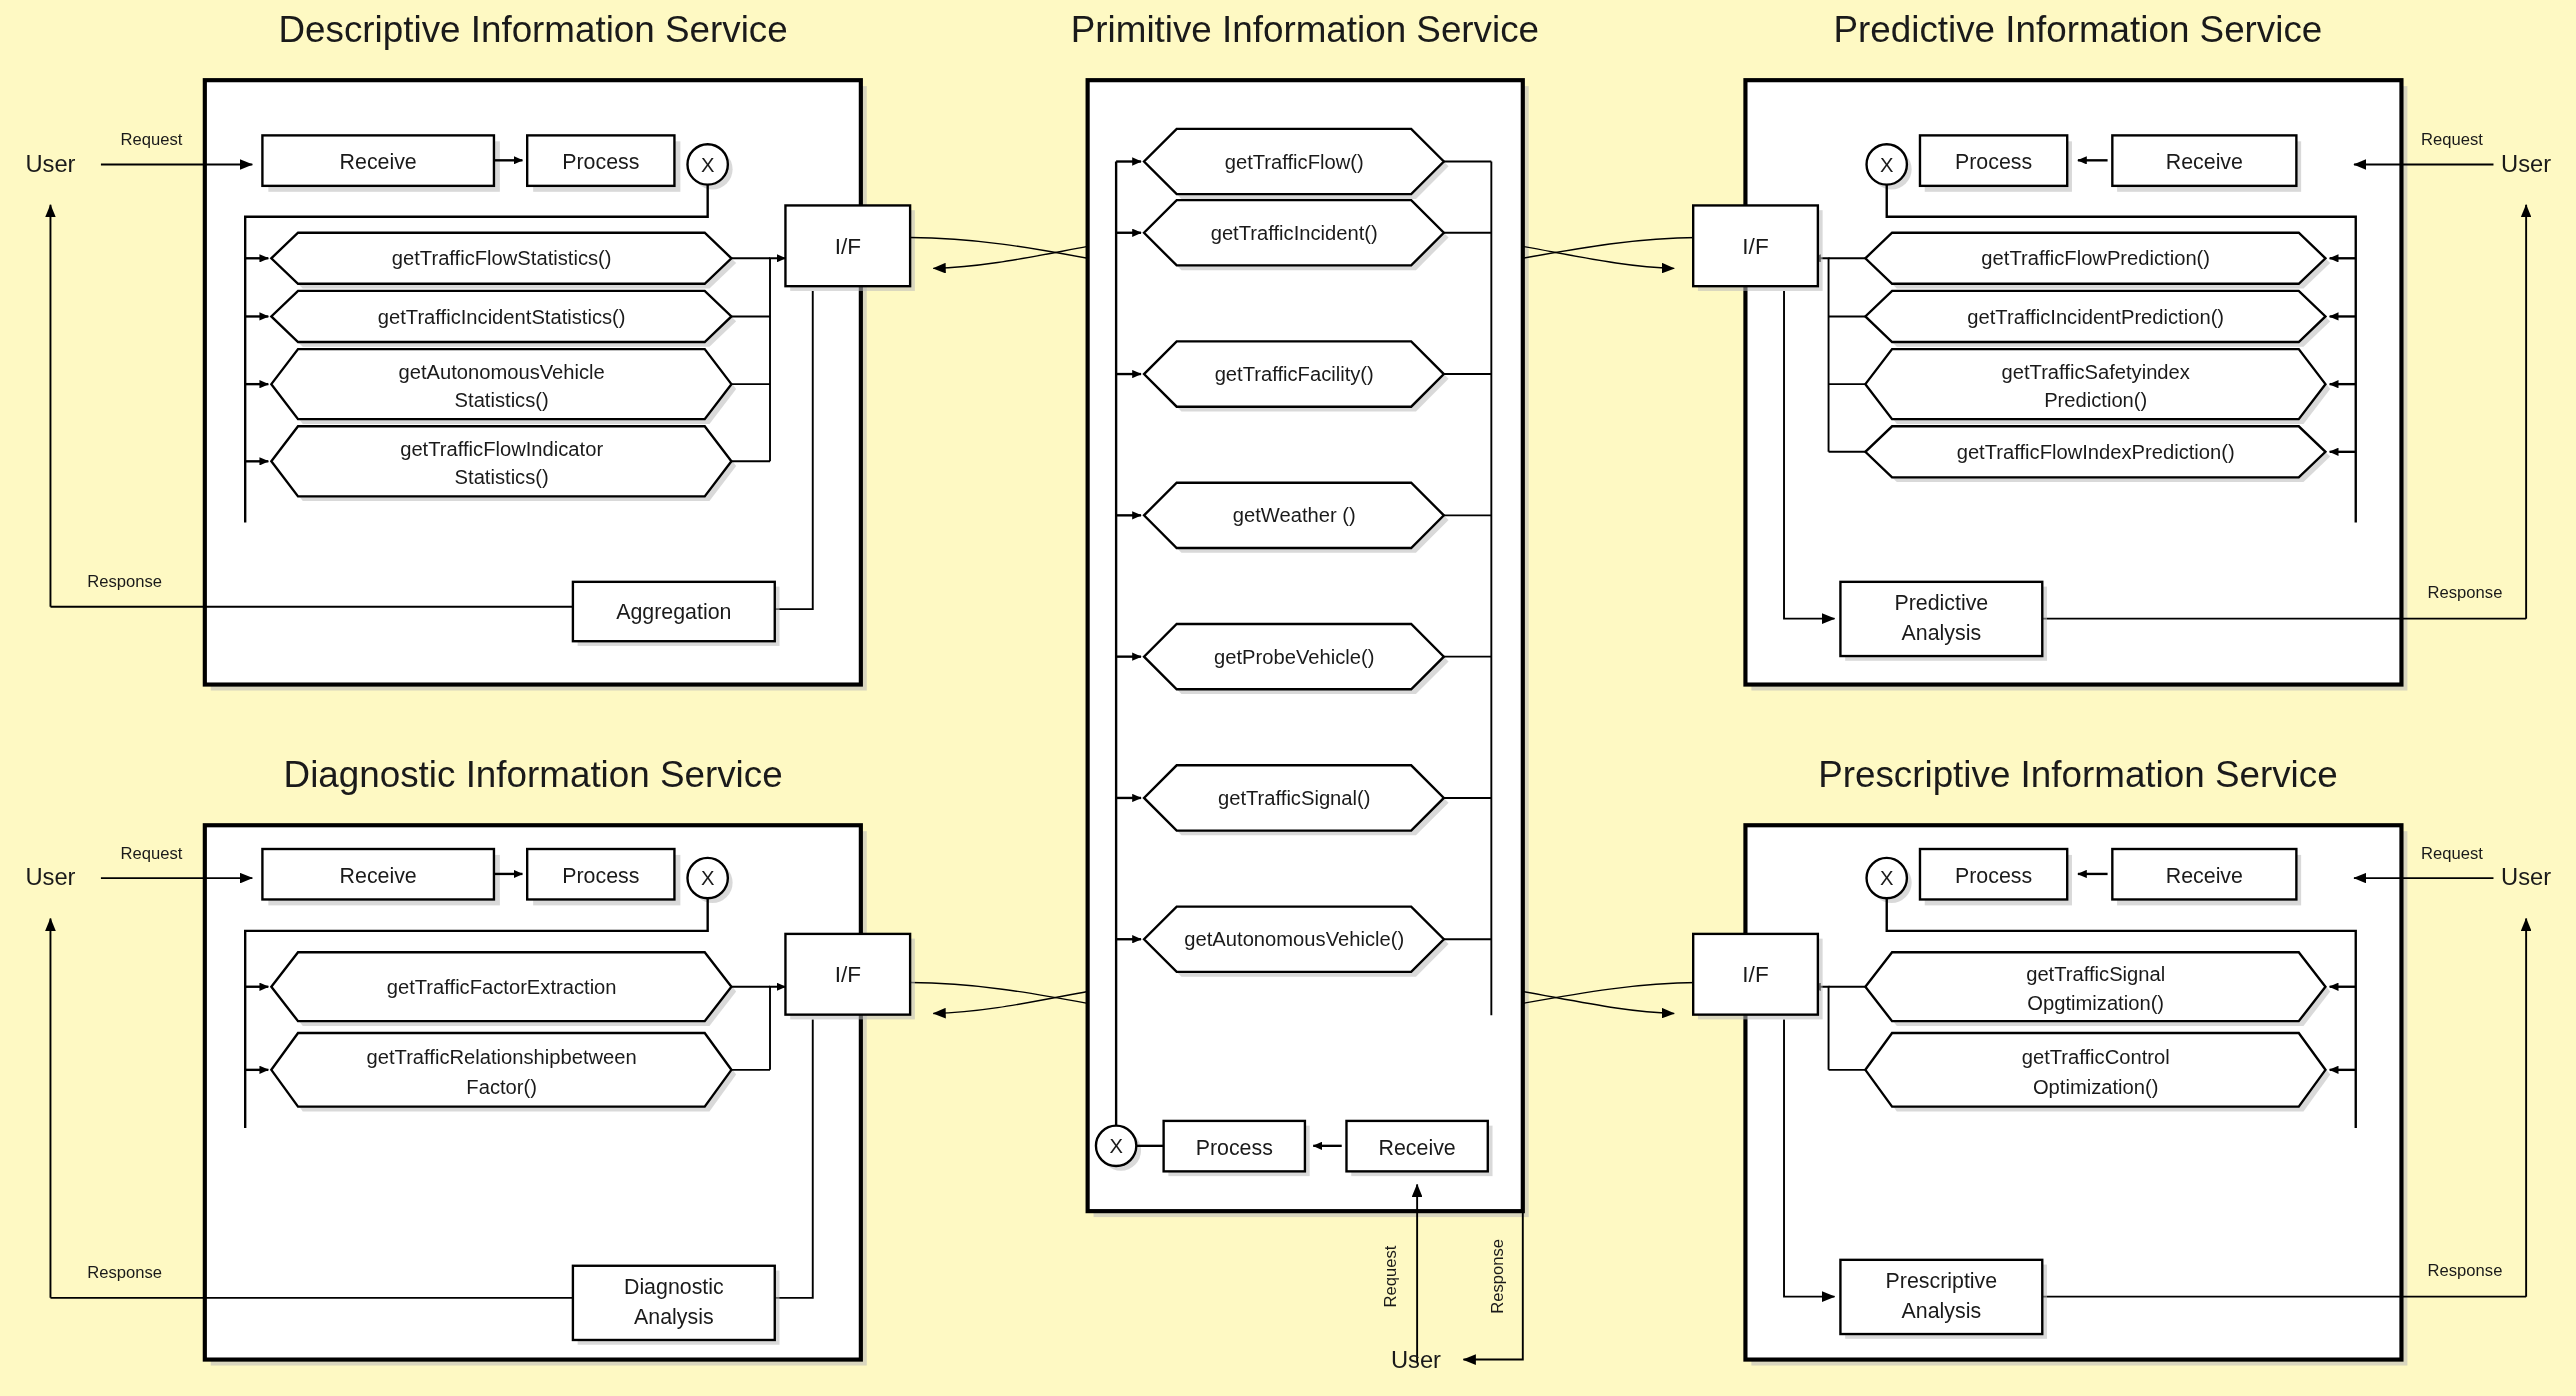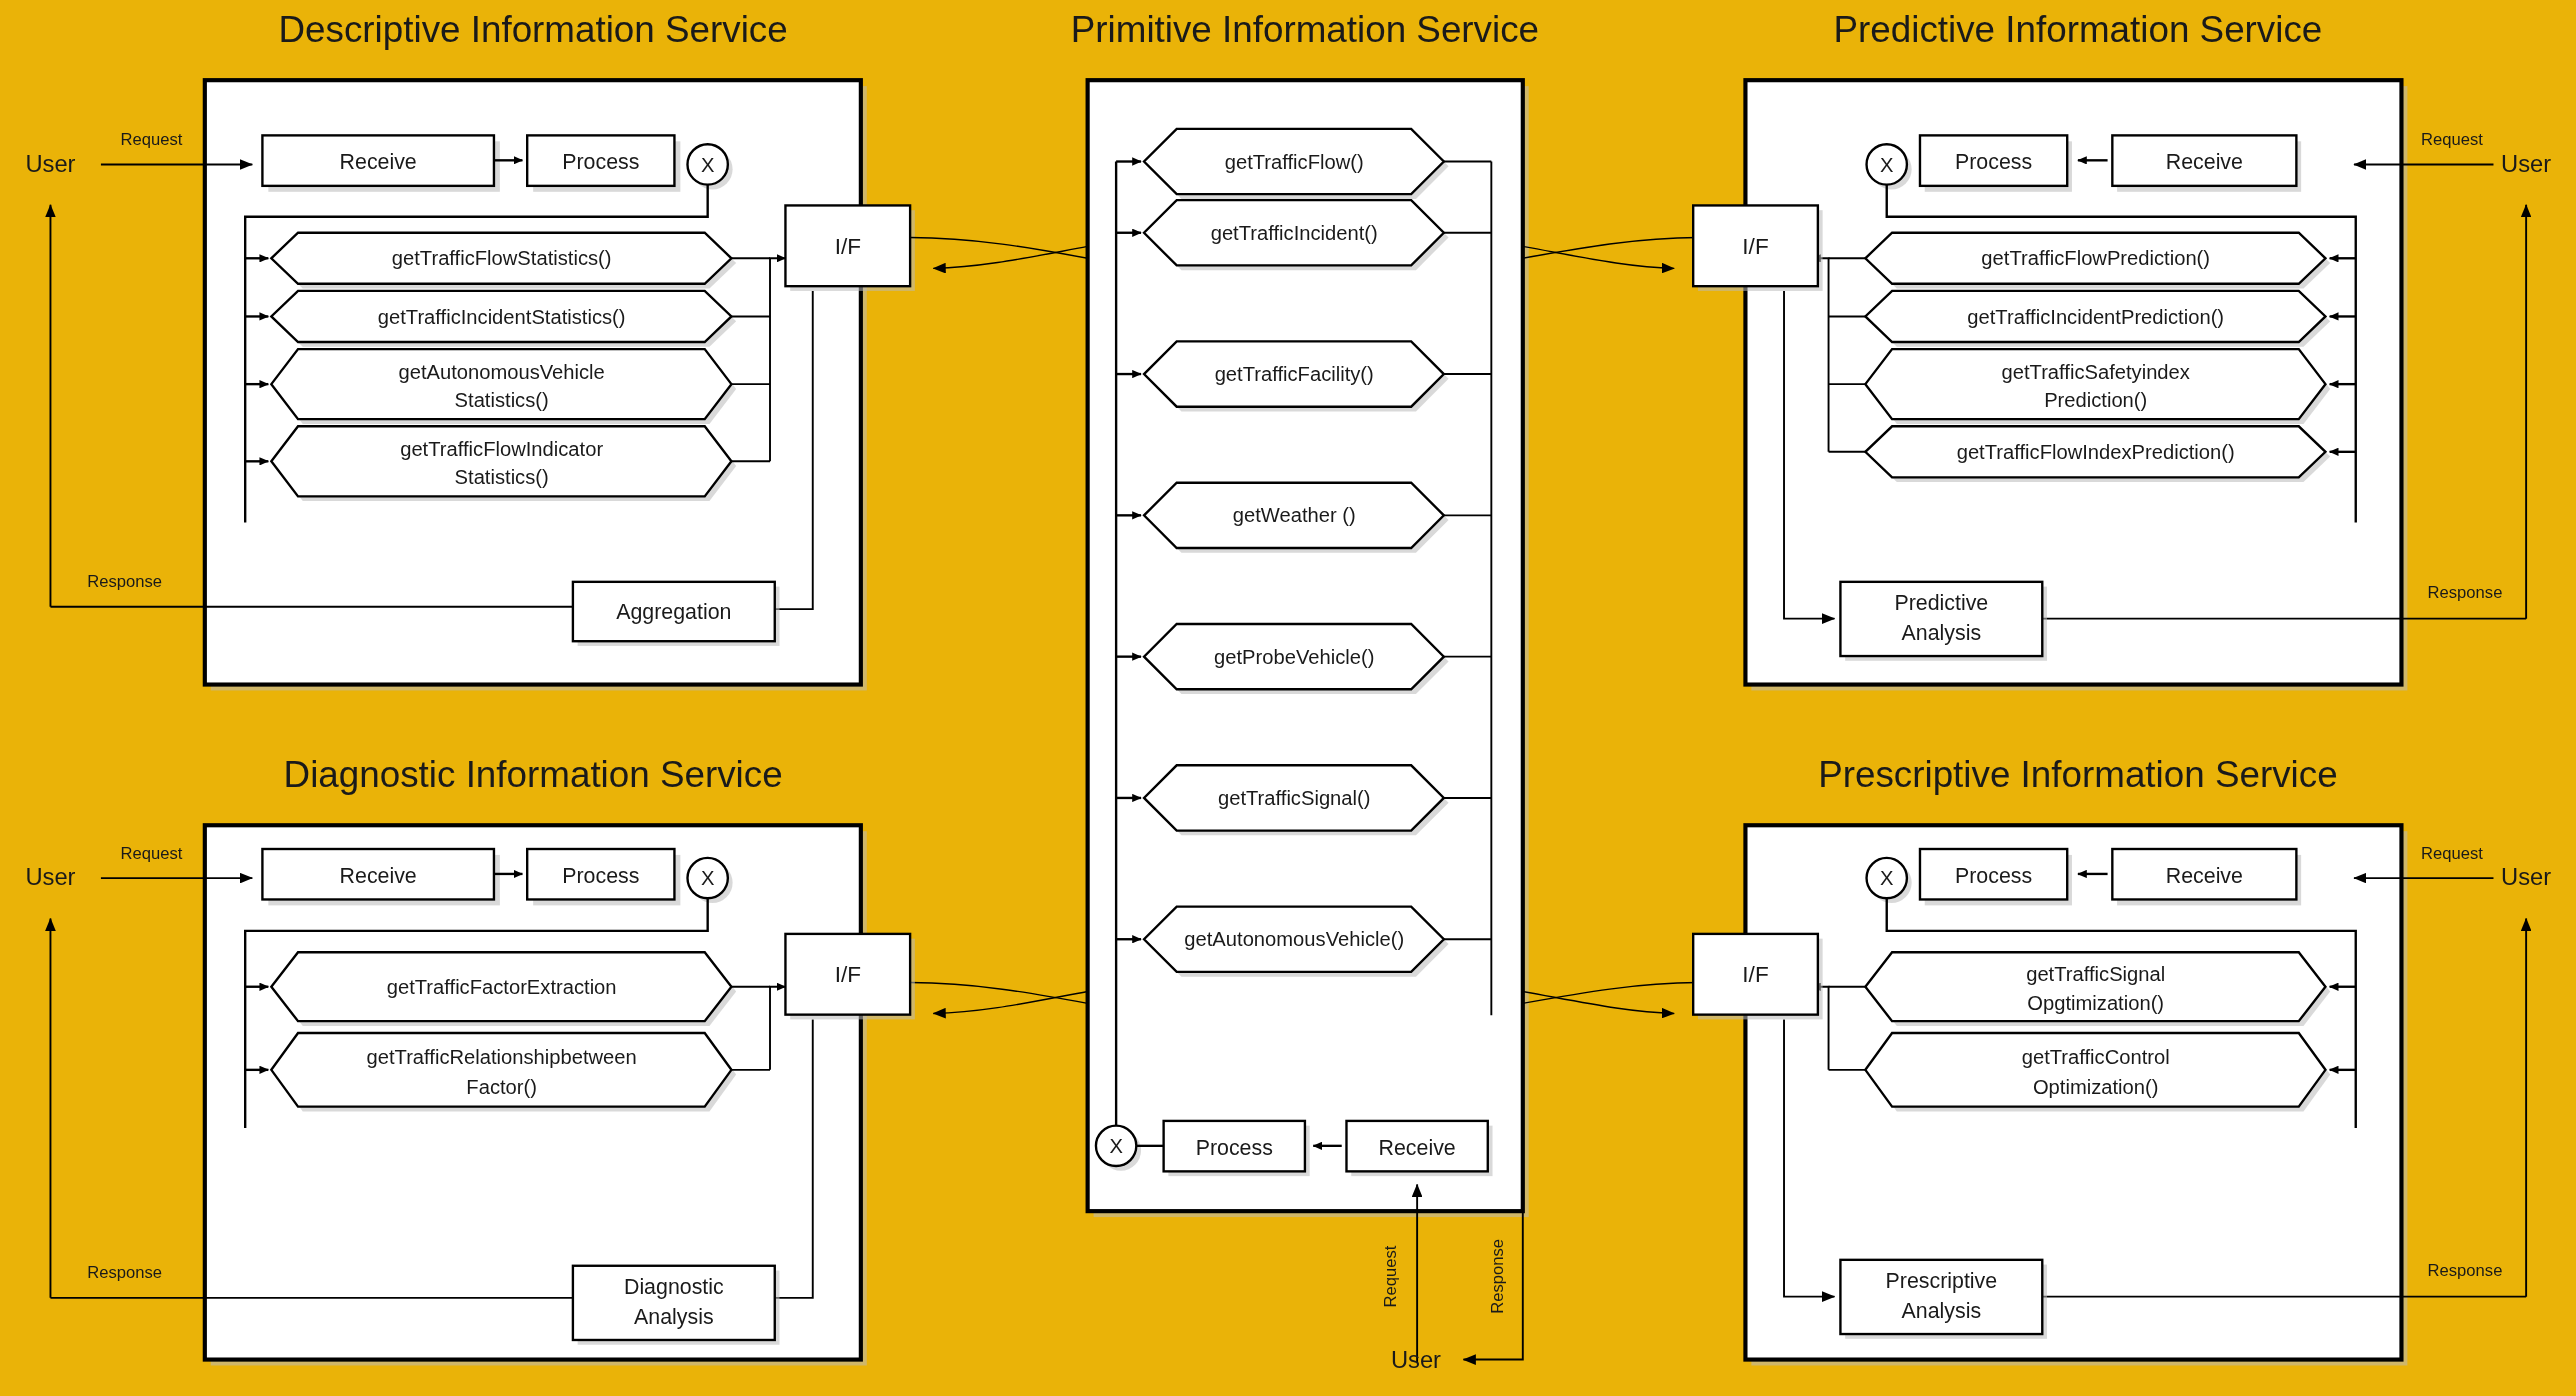--- a/index.html
+++ b/index.html
@@ -1,16 +1,16 @@
 <!DOCTYPE html>
 <html style="font-size:9.5px"><head>
 <meta charset="utf-8">
 <style>
   html,body{margin:0;padding:0;background:#fff;}
-  #stage{position:relative;width:2576px;height:1397px;background:#eab308;
+  #stage{position:relative;width:2576px;height:1397px;background:#fef9c3;
          font-family:"Liberation Sans",sans-serif;}
   svg{position:absolute;left:0;top:0;width:2576px;height:1397px;}
   text{font-family:"Liberation Sans",sans-serif;fill:#1a1a1a;}
   .svc-title{font-size:62px;}
   .node-lbl{font-size:36px;}
   .hex-lbl{font-size:34px;}
   .edge-lbl{font-size:28px;}
   .user-lbl{font-size:40px;}
   .if-lbl{font-size:38px;}
   .xm{font-size:34px;}

